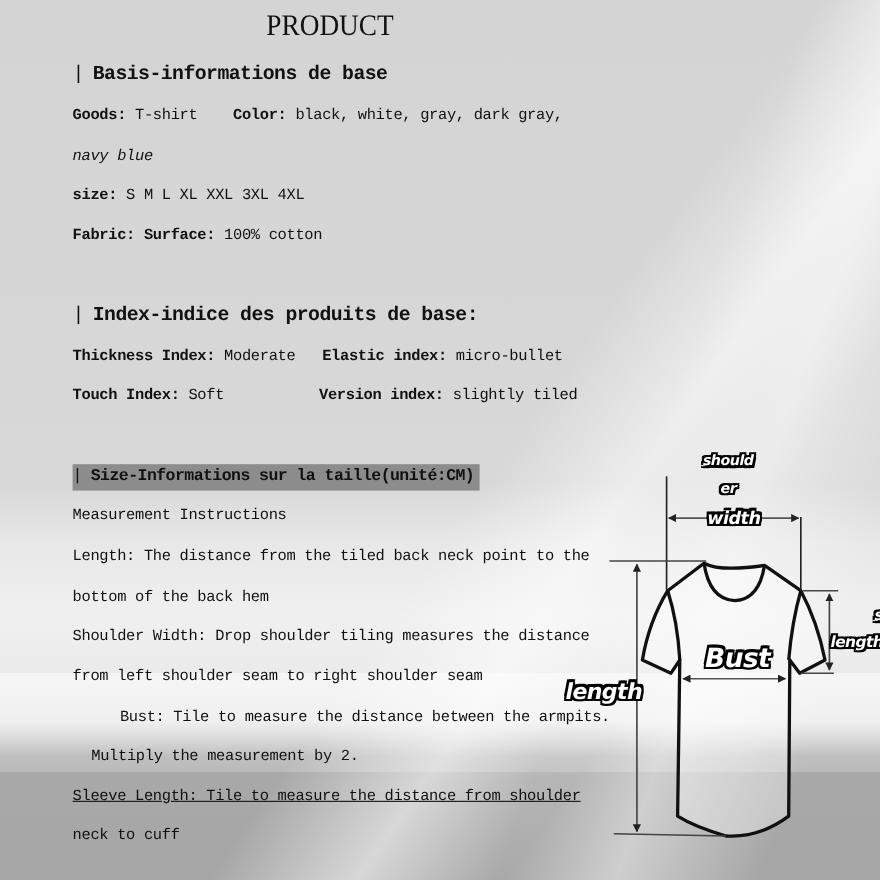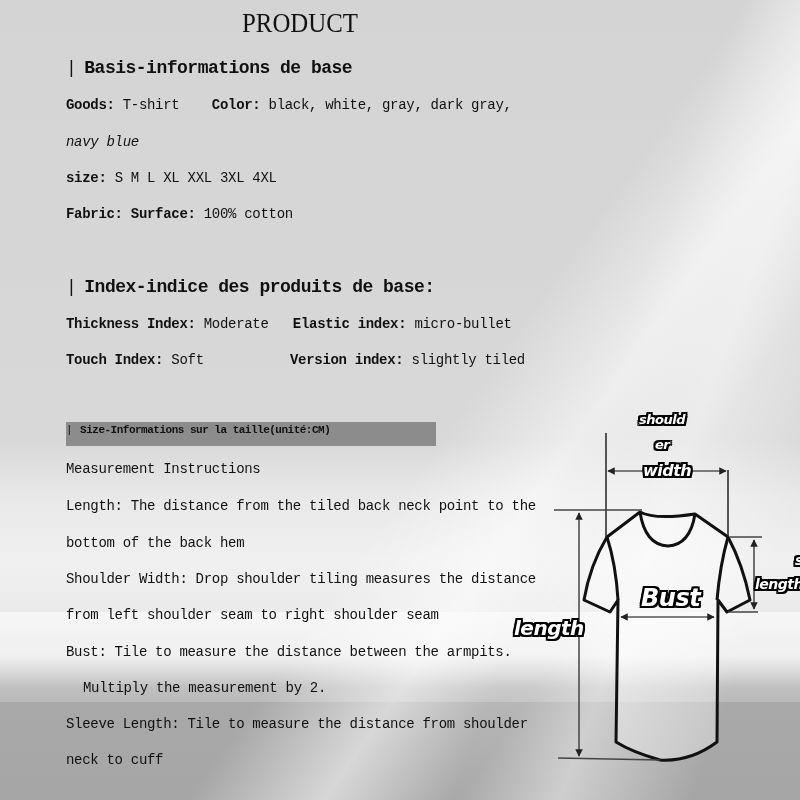--- a/index.html
+++ b/index.html
@@ -90,31 +90,31 @@
 <div class="line" style="top:352px;">
   <b>Touch Index:</b>
   <span>Soft</span>
 </div>
 <div class="line" style="top:352px; left:290px;">
   <b>Version index:</b>
   <span>slightly tiled</span>
 </div>
 
 <div class="hl"></div>
-<div class="h" style="top:424px; font-size:11px;">
+<div class="h" style="top:424px; font-size:15px;">
   <span class="bar">|</span><span>Size-Informations sur la taille(unité:CM)</span>
 </div>
 <div class="line" style="top:461px;">Measurement Instructions</div>
 <div class="line" style="top:498px;">Length: The distance from the tiled back neck point to the</div>
 <div class="line" style="top:535px;">bottom of the back hem</div>
 <div class="line" style="top:571px;">Shoulder Width: Drop shoulder tiling measures the distance</div>
 <div class="line" style="top:607px;">from left shoulder seam to right shoulder seam</div>
-<div class="line" style="top:644px;">Bust: Tile to measure the distance between the armpits.</div>
+<div class="line" style="top:644px;margin-left:43px;">Bust: Tile to measure the distance between the armpits.</div>
 <div class="line" style="top:680px;padding-left:17px;">Multiply the measurement by 2.</div>
-<div class="line" style="top:716px;">Sleeve Length: Tile to measure the distance from shoulder</div>
+<div class="line" style="top:716px;text-decoration:underline;">Sleeve Length: Tile to measure the distance from shoulder</div>
 <div class="line" style="top:752px;">neck to cuff</div>
 
 <div class="diagram">
   <svg width="300" height="400" viewBox="0 0 300 400">
     <defs>
       <marker id="ah" viewBox="0 0 10 10" refX="9" refY="5" markerWidth="5" markerHeight="5" orient="auto-start-reverse">
         <path d="M0,0 L10,5 L0,10 z" fill="#222"></path>
       </marker>
     </defs>
 

